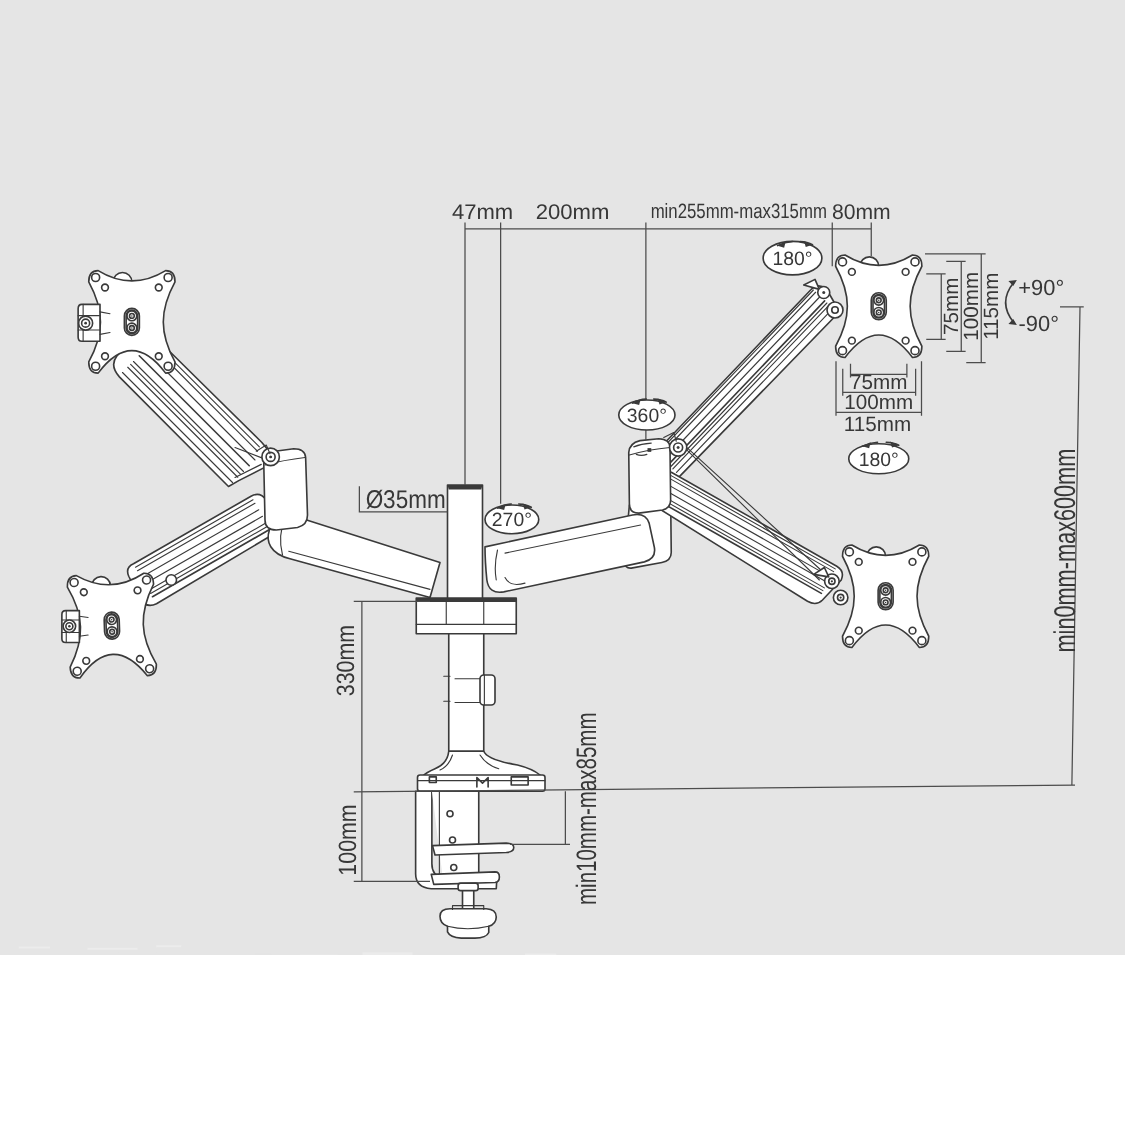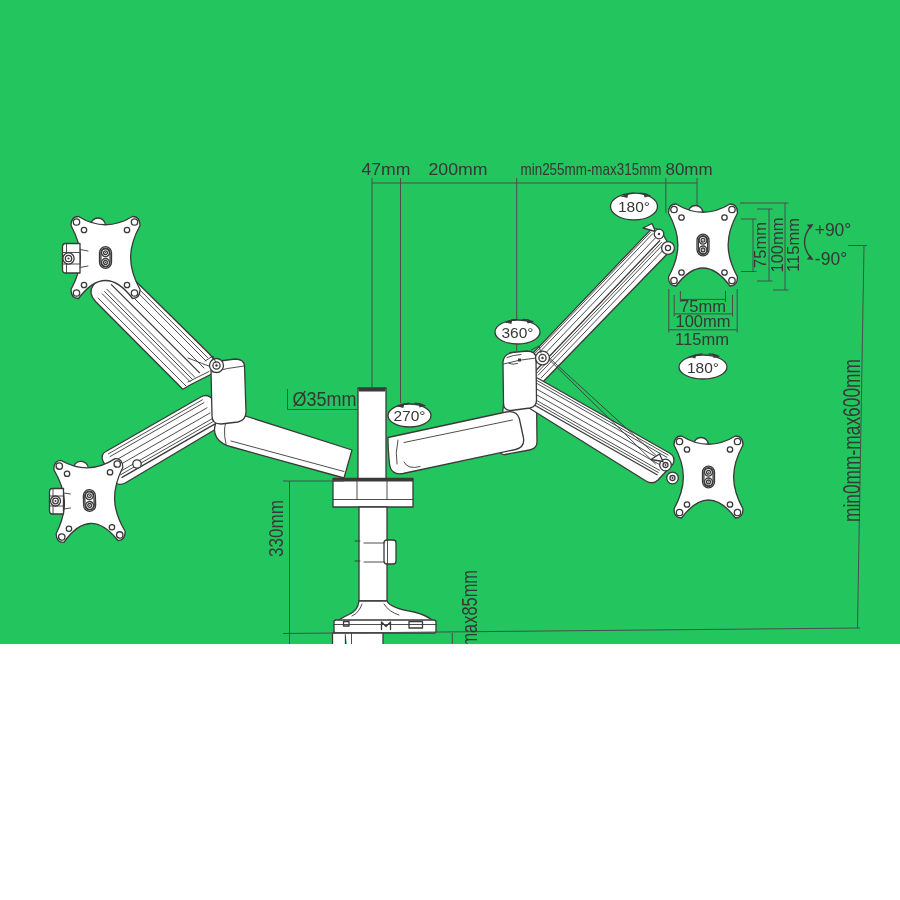--- a/index.html
+++ b/index.html
@@ -1,16 +1,16 @@
 <!DOCTYPE html>
 <html><head>
 <meta charset="utf-8">
 <style>
 html,body{margin:0;padding:0;background:#fff;}
-#page{width:900px;height:644px;position:relative;background:#22c55e;overflow:hidden;}
+#page{width:900px;height:764px;position:relative;background:#e5e5e5;overflow:hidden;}
 svg{position:absolute;top:0;left:0;}
 text{font-family:"Liberation Sans",sans-serif;fill:#373737;}
 .dim{stroke:#4c4c4c;stroke-width:1;fill:none;}
 .ink{stroke:#3a3a3a;stroke-width:1.3;fill:none;stroke-linejoin:round;stroke-linecap:round;}
 .inkw{stroke:#3a3a3a;stroke-width:1.3;fill:#fff;stroke-linejoin:round;}
 .thin{stroke-width:0.9;}
 </style>
 </head>
 <body>
 <div id="page">

